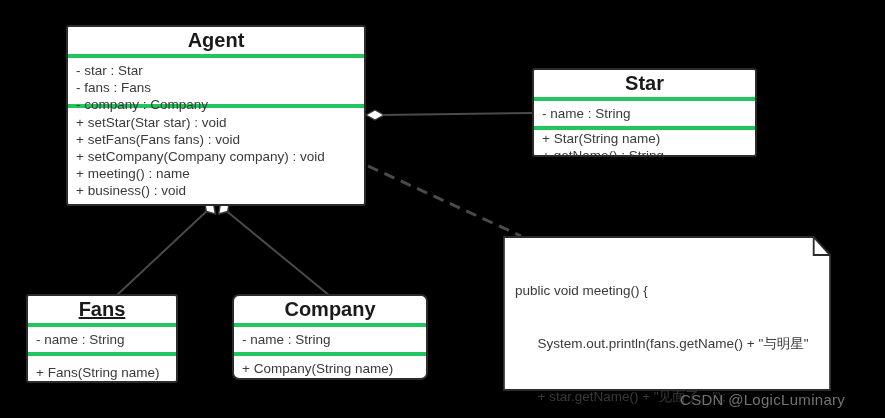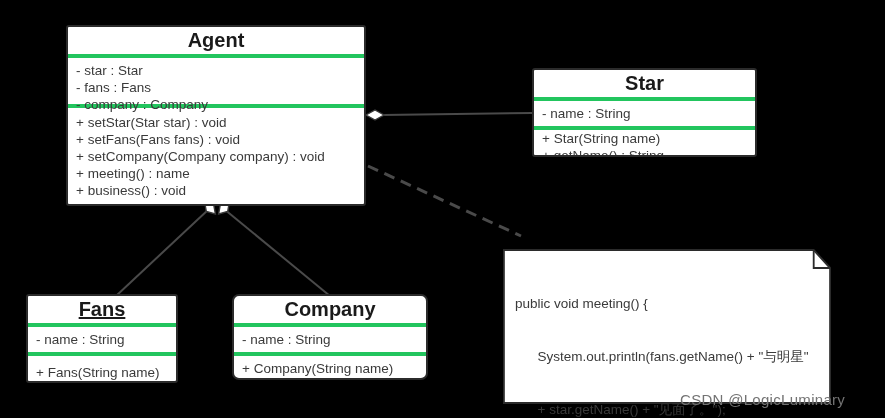--- a/index.html
+++ b/index.html
@@ -143,21 +143,21 @@
   <div class="umlbox" style="left:232px; top:294px; width:196px; height:86px;border-radius:7px;">
     <div class="cls-title" style="height:27px; line-height:27px;">Company</div>
     <div class="cls-sec" style="height:29px; padding-top:4px;">
       <div class="cls-line">- name : String</div>
     </div>
     <div class="cls-sec" style="padding-top:4px;">
       <div class="cls-line">+ Company(String name)</div>
     </div>
   </div>
 
-  <div class="note" style="left:503px; top:249px; width:328px; height:155px; background:transparent;">
+  <div class="note" style="left:503px; top:236px; width:328px; height:155px; background:transparent;">
     <svg class="note-body" viewBox="0 0 360 155" preserveAspectRatio="none" xmlns="http://www.w3.org/2000/svg">
       <path d="M1,1 L341,1 L359,19 L359,154 L1,154 Z" fill="#ffffff" stroke="#2b2b2b" stroke-width="2"></path>
       <path d="M341,1 L341,19 L359,19" fill="none" stroke="#2b2b2b" stroke-width="2"></path>
     </svg>
     <div class="note-text">
       <div class="cls-line">public void meeting() {</div>
       <div class="cls-line">      System.out.println(fans.getName() + "与明星"</div>
       <div class="cls-line">      + star.getName() + "见面了。");</div>
       
       

